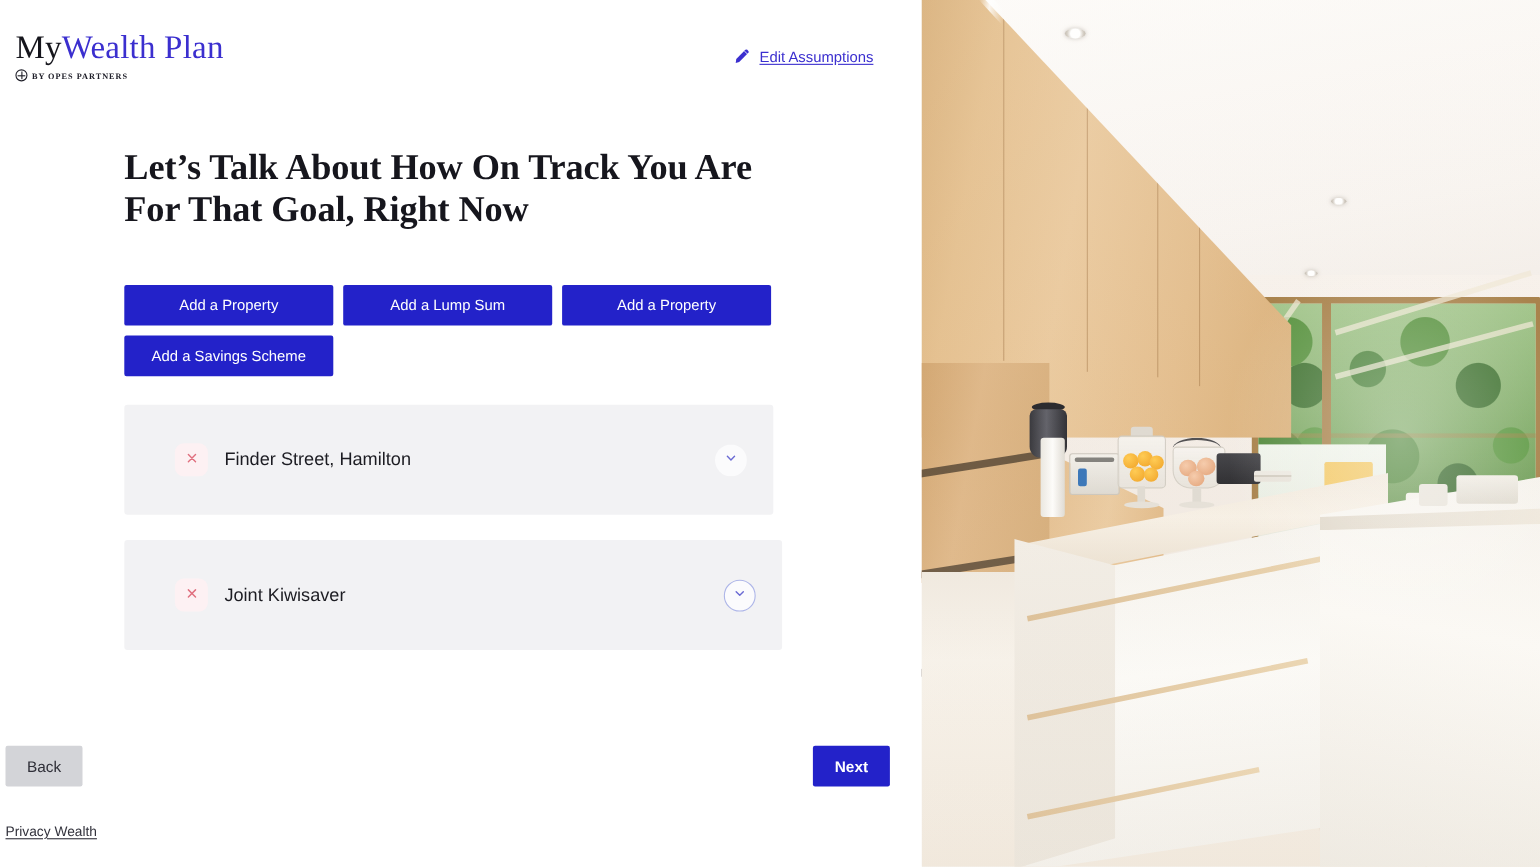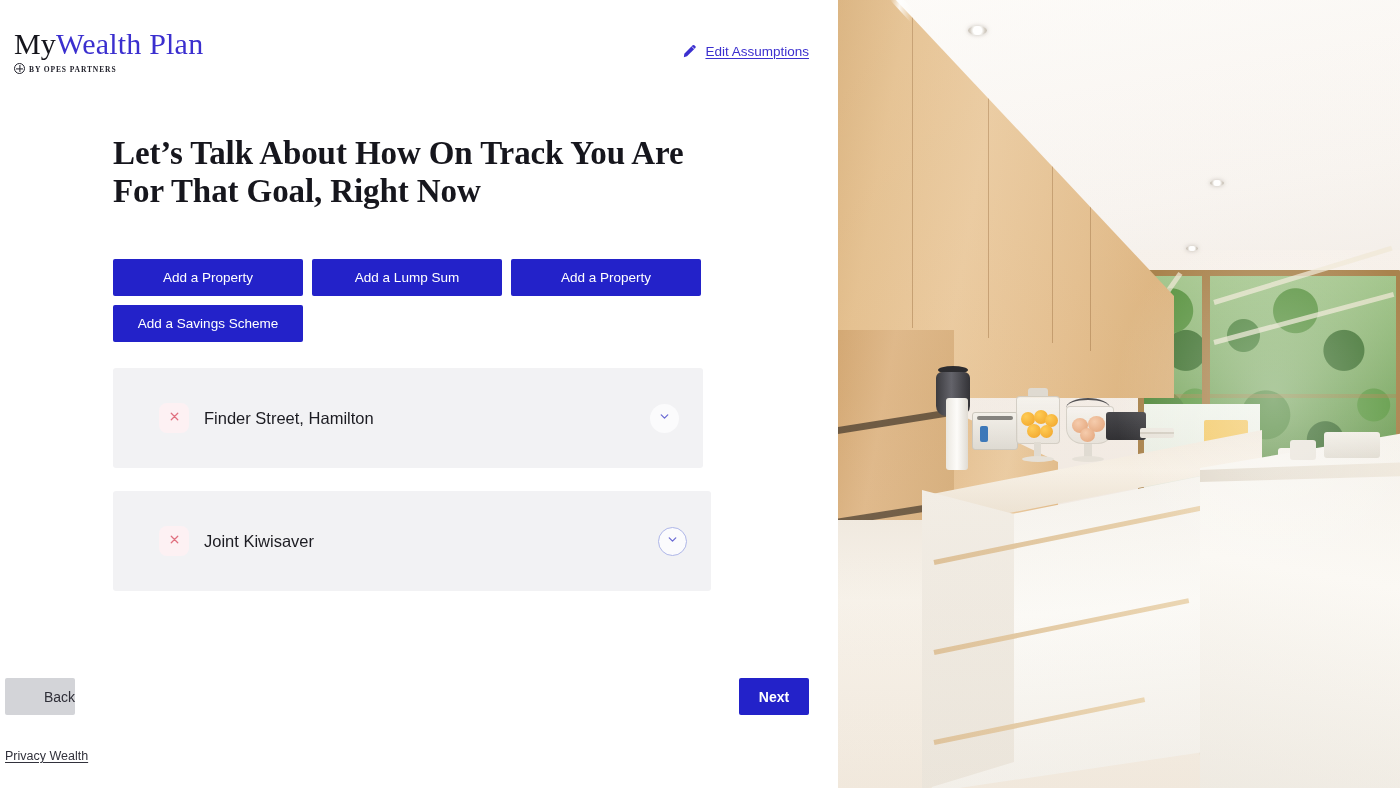--- a/index.html
+++ b/index.html
@@ -82,21 +82,21 @@
     font-size: 7.5px;
     letter-spacing: 0.9px;
     color: #20202a;
     font-weight: 700;
     white-space: nowrap;
   }
 
   
   .edit-assumptions {
     position: absolute;
-    right: 29px;
+    right: 44px;
     top: 43px;
     display: flex;
     align-items: center;
     gap: 7px;
     cursor: pointer;
     text-align: center;
   }
   .pencil-icon { display: block; }
   .edit-assumptions-label {
     font-size: 13.5px;
@@ -224,21 +224,20 @@
     top: 0;
     width: 70px;
     height: 37px;
     background: #d3d4d8;
     border: none;
     border-radius: 2px;
     color: #2f2f38;
     font-family: "Liberation Sans", sans-serif;
     font-size: 14px;
     cursor: pointer;
-    text-align: right;
   }
   .step-indicator {
     position: absolute;
     left: 0;
     right: 0;
     top: 9px;
     text-align: center;
     font-size: 13.5px;
     color: #55555f;
     width: 816px;

